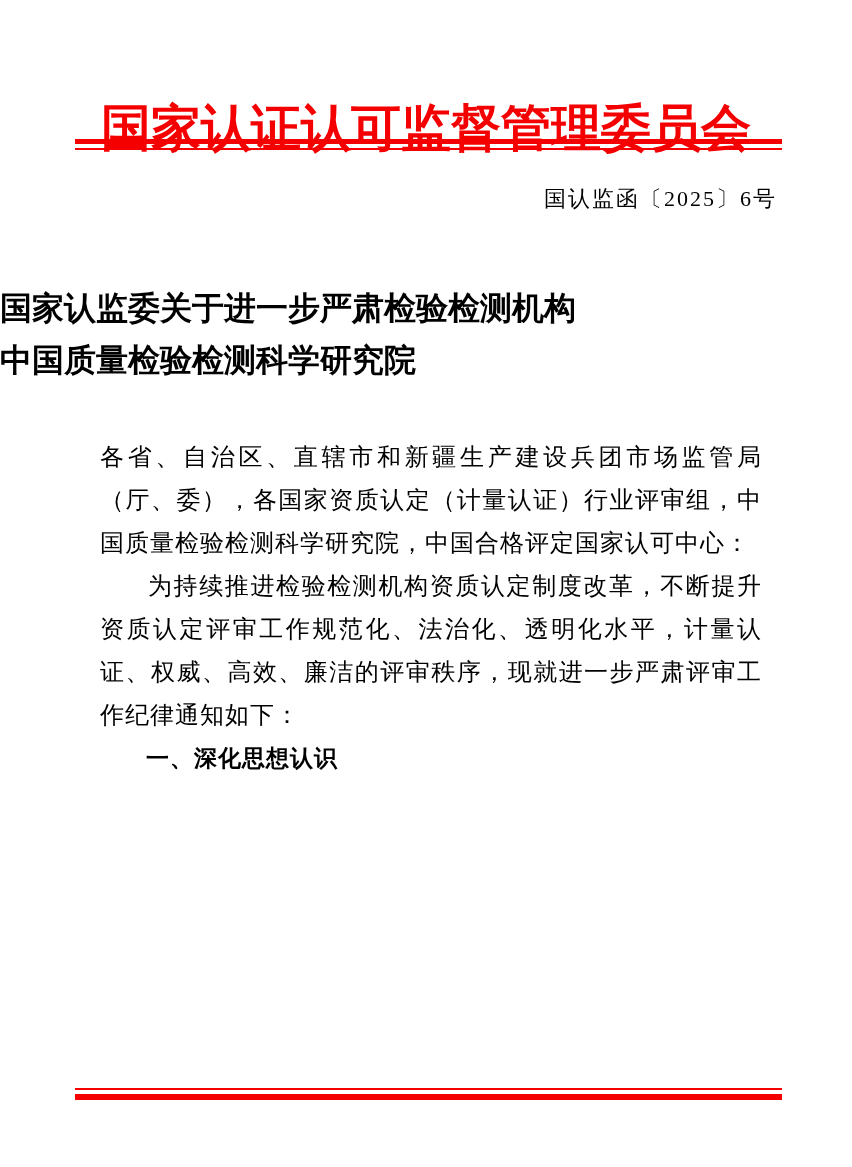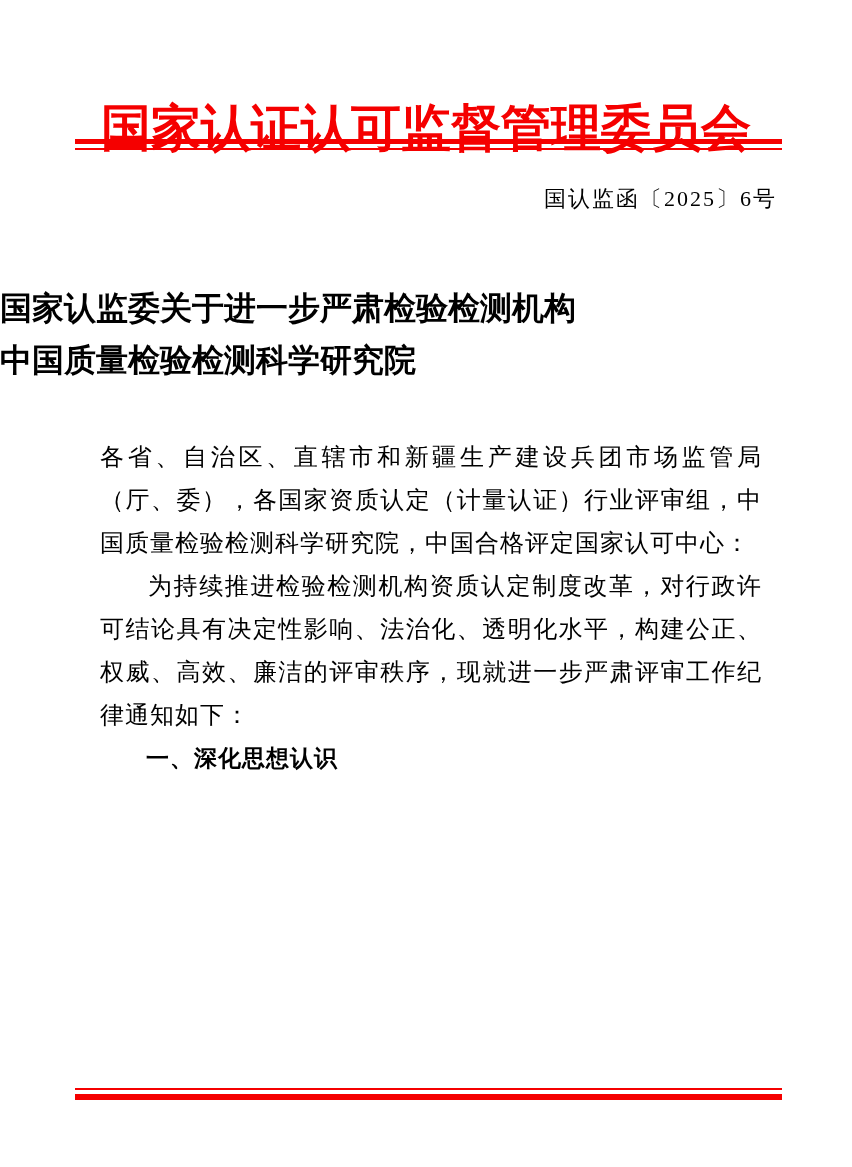--- a/index.html
+++ b/index.html
@@ -99,20 +99,20 @@
 
   <div class="doc-number">国认监函〔2025〕6号</div>
 
   <div class="doc-title">
     <div>国家认监委关于进一步严肃检验检测机构</div>
     <div>中国质量检验检测科学研究院</div>
   </div>
 
   <div class="body-text">
     <p>各省、自治区、直辖市和新疆生产建设兵团市场监管局（厅、委），各国家资质认定（计量认证）行业评审组，中国质量检验检测科学研究院，中国合格评定国家认可中心：</p>
-    <p class="para-indent">为持续推进检验检测机构资质认定制度改革，对行政许可结论具有决定性影响、法治化、透明化水平，构建公正、权威、高效、廉洁的评审秩序，现就进一步严肃评审工作纪律通知如下：</p>
+    <p class="para-indent">为持续推进检验检测机构资质认定制度改革，不断提升资质认定评审工作规范化、法治化、透明化水平，计量认证、权威、高效、廉洁的评审秩序，现就进一步严肃评审工作纪律通知如下：</p>
     <p class="section-heading">一、深化思想认识</p>
   </div>
 
   <div class="rule rule-bottom-thin"></div>
   <div class="rule rule-bottom-thick"></div>
 
 </div>
 
 </body></html>

